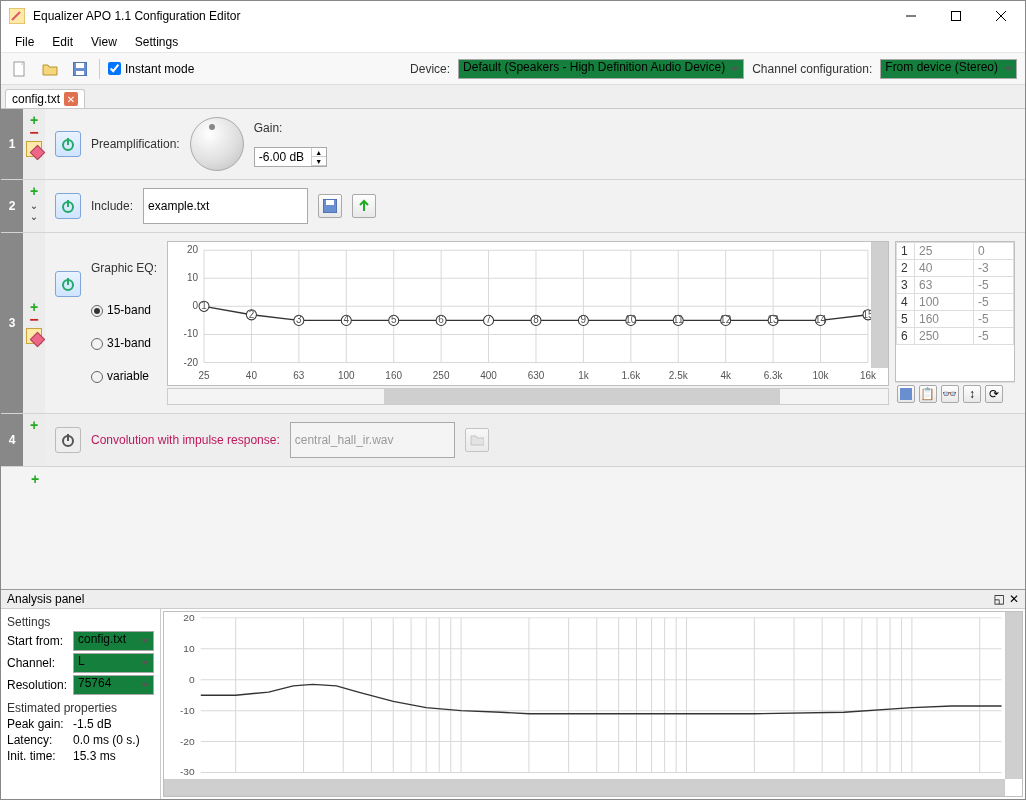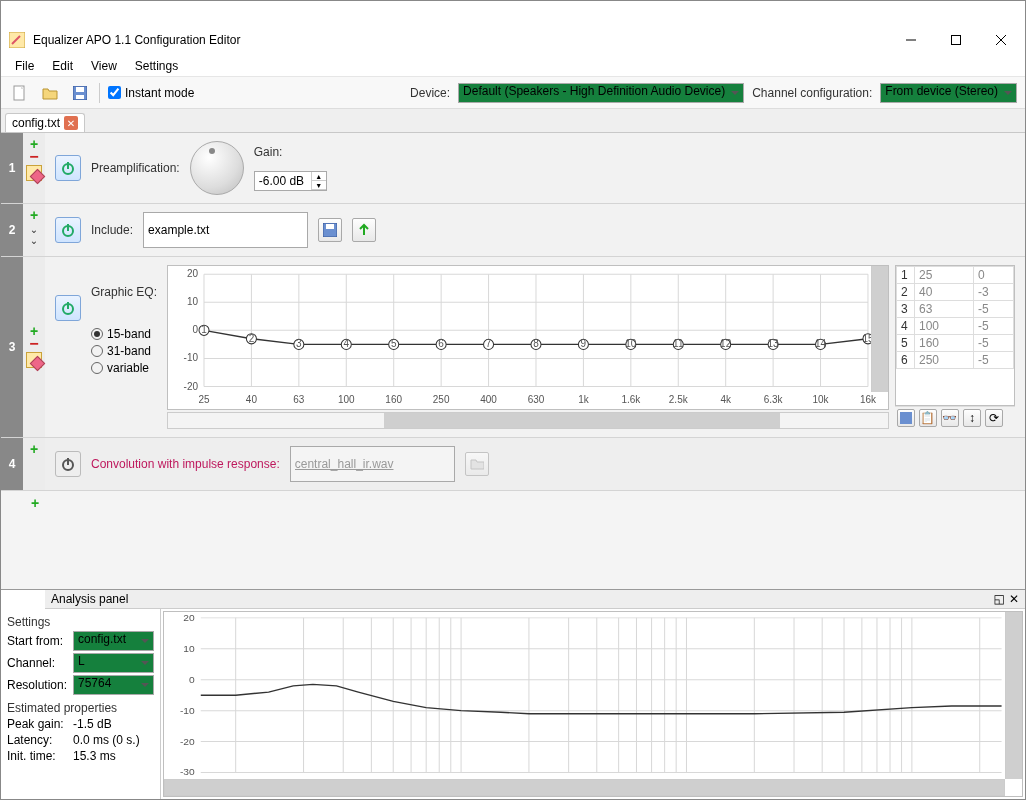--- a/index.html
+++ b/index.html
@@ -1,17 +1,17 @@
 <!DOCTYPE html>
 <html><head>
 <meta charset="utf-8">
 <style>
 * { box-sizing: border-box; margin: 0; padding: 0; font-family: "Segoe UI", Tahoma, sans-serif; font-size: 12px; }
 body { background: #fff; width: 1026px; height: 800px; overflow: hidden; display: flex; flex-direction: column; border: 1px solid #888; }
-.titlebar { height: 30px; display: flex; align-items: center; padding: 0 2px 0 8px; background: #fff; margin-top: 24px; }
+.titlebar { height: 30px; display: flex; align-items: center; padding: 0 2px 0 8px; background: #fff; }
 .titlebar .icon { width: 16px; height: 16px; margin-right: 8px; }
 .titlebar .title { flex: 1; color: #000; }
 .titlebar .ctl { width: 45px; height: 28px; display:flex;align-items:center;justify-content:center; }
 .menubar { height: 22px; display: flex; align-items: center; padding: 0 6px; gap: 2px; border-bottom: 1px solid #e6e6e6; }
 .menubar span { padding: 2px 8px; }
 .toolbar { height: 32px; display: flex; align-items: center; padding: 0 8px; gap: 8px; border-bottom: 1px solid #ddd; background: #f8f8f8; }
 .tb-btn { width: 22px; height: 22px; display:flex;align-items:center;justify-content:center; border:1px solid transparent; }
 .chk { display:flex;align-items:center;gap:4px; }
 .chk input { width:13px;height:13px; }
 .spacer { flex:1; }
@@ -36,42 +36,42 @@
 .knob::after{content:"";position:absolute;left:18px;top:6px;width:6px;height:6px;border-radius:50%;background:#888;}
 .lbl { color:#333; }
 .lbl.dis { color:#be185d; }
 .spin { display:flex; border:1px solid #a9a9a9; height:20px; background:#fff;}
 .spin input{ border:none; width:56px; padding:0 4px; outline:none;}
 .spin .ar{ width:15px; display:flex;flex-direction:column;border-left:1px solid #ccc;}
 .spin .ar div{flex:1;display:flex;align-items:center;justify-content:center;font-size:7px;border-bottom:1px solid #ccc;}
 .txtf{border:1px solid #a9a9a9;height:36px;padding:0 4px;background:#fff;min-width:90px;}
 .txtf.dis{color:#9a9a9a;background:#f4f4f4;}
 .iconbtn{width:24px;height:24px;border:1px solid #a9a9a9;background:linear-gradient(#fefefe,#e8e8e8);display:flex;align-items:center;justify-content:center;border-radius:2px;}
-.radio{display:flex;align-items:center;gap:4px;margin:3px 0;}
+.radio{display:flex;align-items:flex-end;gap:4px;margin:19px 0;}
 .radio .dot{width:12px;height:12px;border:1px solid #666;border-radius:50%;position:relative;}
 .radio.sel .dot::after{content:"";position:absolute;inset:2px;border-radius:50%;background:#333;}
 
 
 .eqwrap{flex:1;display:flex;gap:6px;}
 .eqchart{flex:1;border:1px solid #bfbfbf;background:#fff;position:relative;height:140px;}
 .eqside{width:120px;border:1px solid #bfbfbf;background:#fff;font-size:11px;overflow:hidden;display:flex;flex-direction:column;}
 .eqside table{width:100%;border-collapse:collapse;}
 .eqside td{border:1px solid #ddd;padding:1px 4px;color:#888;}
 .eqside td:first-child{color:#333;width:18px;}
 .hscroll{height:17px;border:1px solid #ccc;background:#f4f4f4;position:relative;margin-top:2px;}
 .hscroll .thumb{position:absolute;top:0;bottom:0;background:#cfcfcf;}
 .iconrow{display:flex;gap:4px;padding:2px;border-top:1px solid #ddd;}
 .panel{border:1px solid #bfbfbf;background:#eee;padding:6px 10px;margin-left:6px;}
 .panel .hd{color:#555;margin-bottom:4px;}
 .panel .line{color:#555;display:flex;gap:16px;}
 .addrow{padding:6px;background:#f4f4f4;}
 
 
 .analysis{border-top:1px solid #999;}
-.ap-title{background:#eee;border-bottom:1px solid #ccc;padding:2px 6px;display:flex;align-items:flex-start;margin-left:44px;}
+.ap-title{background:#eee;border-bottom:1px solid #ccc;padding:2px 6px;display:flex;align-items:flex-start;}
 .ap-title .r{margin-left:auto;display:flex;gap:4px;}
 .ap-body{display:flex;height:190px;}
 .ap-left{width:160px;padding:4px 6px;border-right:1px solid #ccc;}
 .ap-left .hd{margin:2px 0;color:#333;}
 .ap-left .row2{display:flex;align-items:center;margin:2px 0;}
 .ap-left .row2 .k{width:66px;}
 .ap-right{flex:1;position:relative;border:1px solid #bfbfbf;margin:2px;background:#fff;overflow:hidden;}
 .vscroll{width:17px;background:#f4f4f4;border-left:1px solid #ccc;position:absolute;right:0;top:0;bottom:17px;}
 .vscroll .thumb{position:absolute;left:0;right:0;background:#cfcfcf;}
 svg text{font-size:10px;fill:#555;}
@@ -385,21 +385,21 @@
         <span class="plus">+</span>
       </div>
     <div class="content" style="background:#eee;">
       <div class="pwr" style="background:#eee;border-color:#bbb;">
           <svg viewBox="0 0 16 16">
             <circle cx="8" cy="9" r="5" fill="none" stroke="#555" stroke-width="2"></circle>
             <line x1="8" y1="2" x2="8" y2="9" stroke="#555" stroke-width="2"></line>
           </svg>
         </div>
       <span class="lbl dis">Convolution with impulse response:</span>
-      <input class="txtf dis" disabled="" style="min-width: 120px; text-decoration: underline;" value="central_hall_ir.wav">
+      <input class="txtf dis" disabled="" style="min-width: 120px;" value="central_hall_ir.wav">
       <div class="iconbtn" style="opacity:.6">
           <svg width="14" height="12">
             <path d="M1 2h5l1 2h7v7H1z" fill="#ddd" stroke="#aaa"></path>
           </svg>
         </div>
     </div>
   </div>
 
   <div class="addrow">
     <span class="plus" style="margin-left:24px">+</span>

